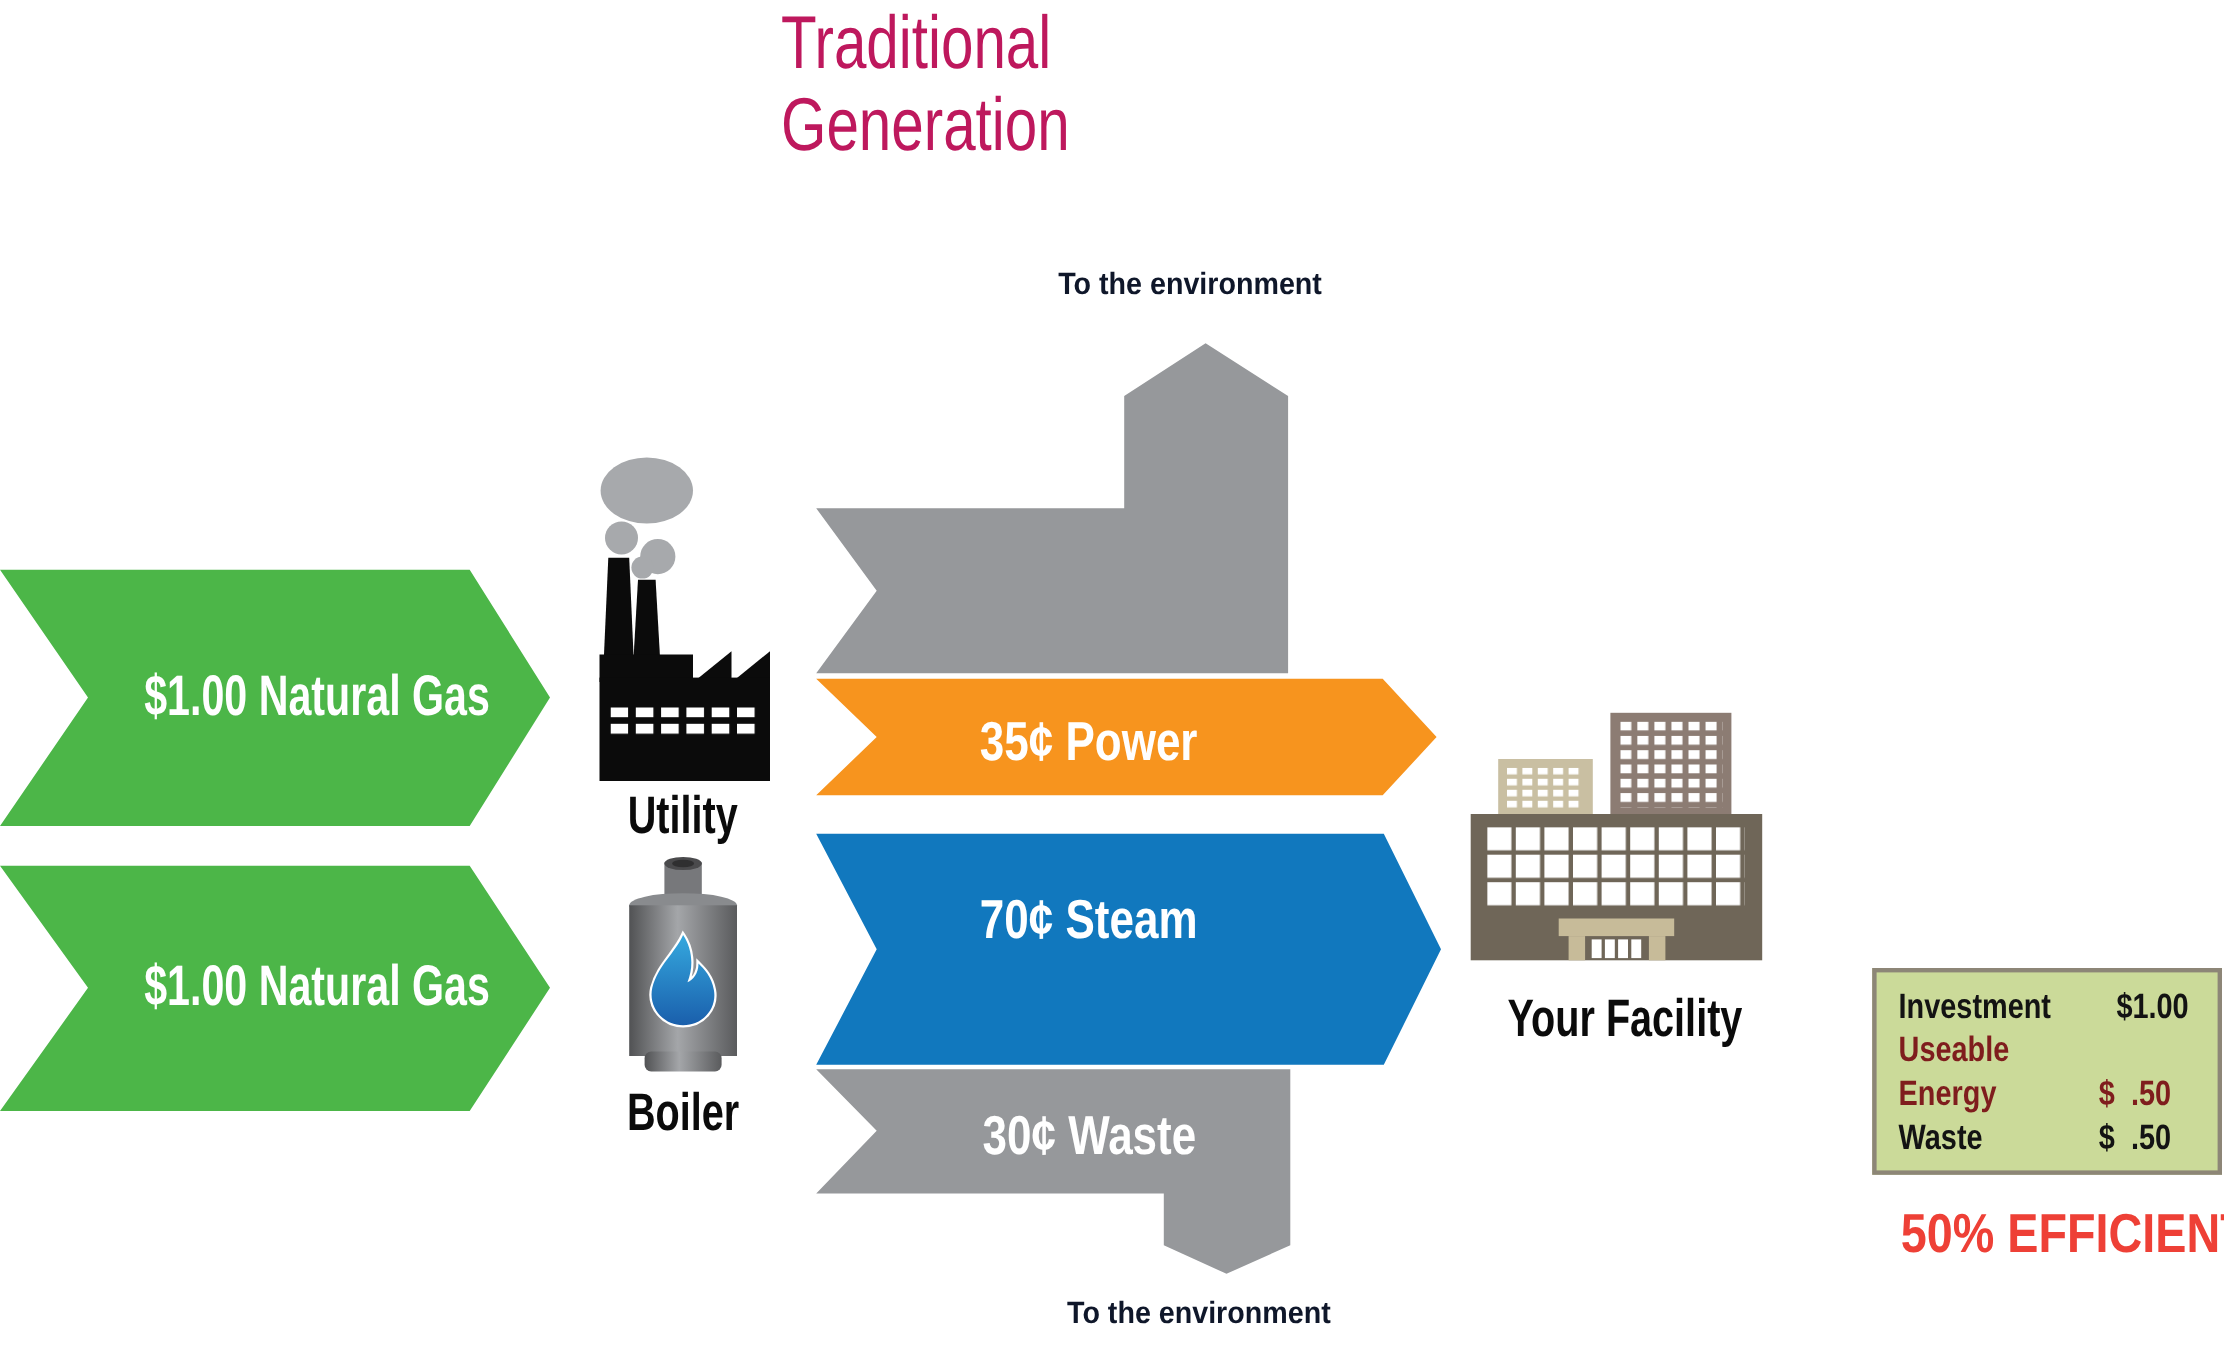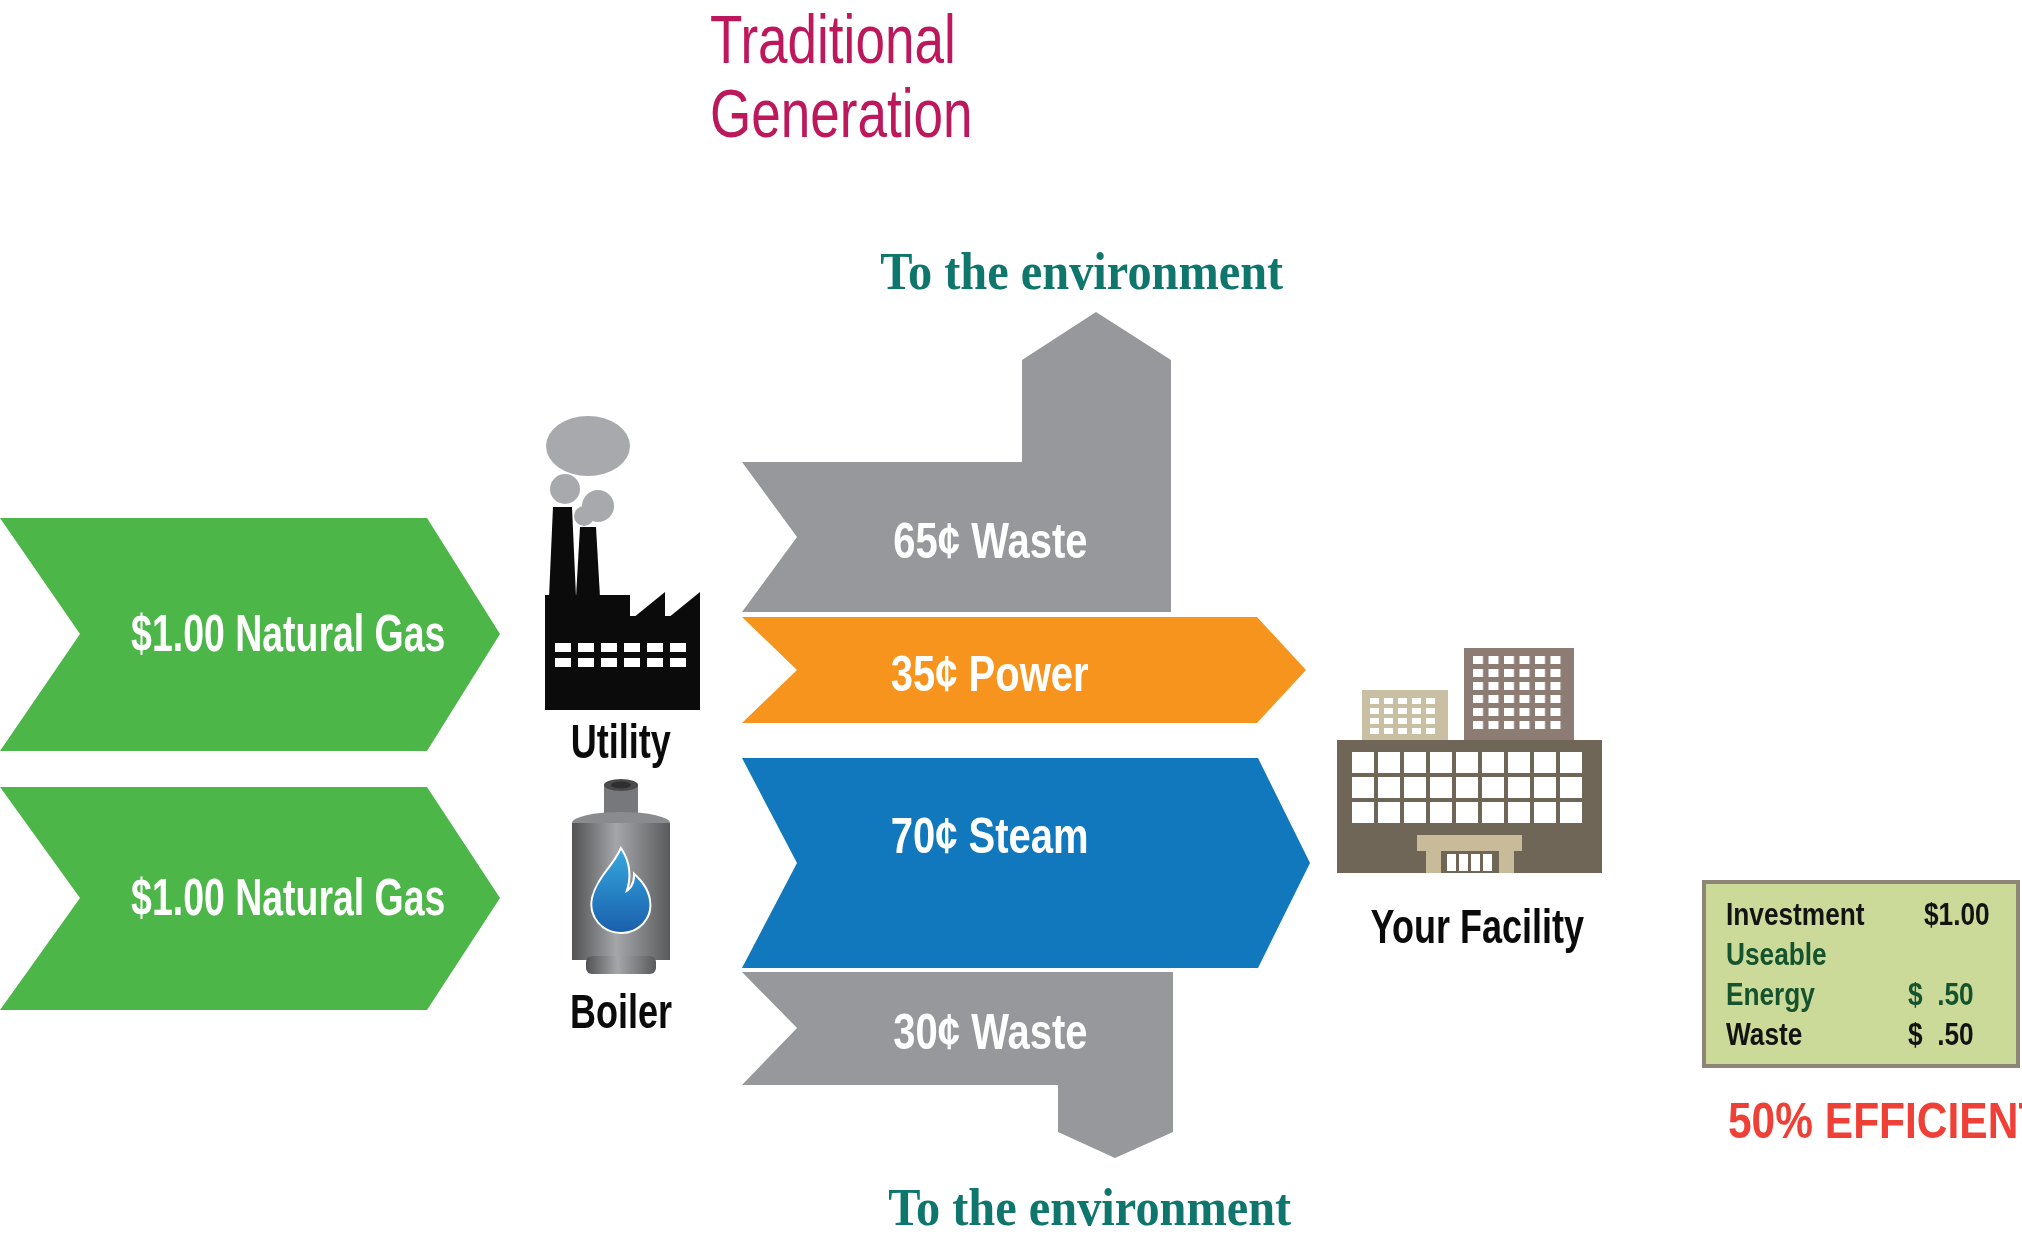--- a/index.html
+++ b/index.html
@@ -4,21 +4,21 @@
 <style>
   html,body{margin:0;padding:0;background:#fff;}
   #stage{position:relative;width:2022px;height:1243px;background:#ffffff;overflow:hidden;
          font-family:"Liberation Sans",sans-serif;}
   .abs{position:absolute;}
   .cond{display:inline-block;transform:scaleX(0.80);transform-origin:50% 50%;white-space:nowrap;}
   .condL{display:inline-block;transform:scaleX(0.82);transform-origin:0 50%;white-space:nowrap;}
   .ctr{text-align:center;}
   #title{left:710px;top:2px;font-size:68px;line-height:74px;font-weight:normal;color:#be185d;}
   #title .condL{transform:scaleX(0.78);}
-  .env-label{font-family:Liberation Serif, serif;font-weight:bold;font-size:52px;color:#0f766e;}
+  .env-label{font-family:Liberation Sans, sans-serif;font-weight:bold;font-size:28px;color:#0f172a;}
   .env-label .cond{transform:scaleX(0.93);}
   #env-top{left:782px;top:242px;width:600px;}
   #env-bottom{left:790px;top:1178px;width:600px;}
   .gas-label{left:70px;width:380px;font-size:52px;font-weight:bold;color:#ffffff;}
   .gas-label .cond{transform:scaleX(0.72);}
   #gas-1{top:603px;}
   #gas-2{top:867px;}
   .flow-label{left:790px;width:400px;font-size:50px;font-weight:bold;color:#ffffff;}
   #flow-waste-top{top:512px;}
   #flow-power{top:645px;}
@@ -28,21 +28,21 @@
   .node-label .cond{transform:scaleX(0.75);}
   #utility-label{left:521px;top:714px;width:200px;}
   #boiler-label{left:521px;top:984px;width:200px;}
   #facility-label{left:1327px;top:899px;width:300px;}
   #summary-box{left:1702px;top:880px;width:318px;height:188px;box-sizing:border-box;
                background:#CBDA99;border:4px solid #8D8677;padding:10px 22px 0 20px;}
   .box-row{display:flex;justify-content:space-between;align-items:center;height:40px;
            font-size:32px;font-weight:bold;}
   .box-row .val{width:86px;flex:none;}
   .row-black{color:#131313;gap:29px;}
-  .row-red{color:#14532d;}
+  .row-red{color:#7f1d1d;}
   #efficiency{left:1700px;top:1092px;width:320px;font-size:50px;font-weight:bold;color:#EE4036;}
   #efficiency .cond{transform:scaleX(0.85);}
   svg{display:block;}
 </style>
 </head>
 <body>
 
 <div id="stage">
 
   <svg class="abs" style="left:0;top:0" width="2022" height="1243" viewBox="0 0 2022 1243">
@@ -135,23 +135,20 @@
     <span class="cond">To the environment</span>
   </div>
 
   <div id="gas-1" class="abs gas-label ctr">
     <span class="cond">$1.00 Natural Gas</span>
   </div>
   <div id="gas-2" class="abs gas-label ctr">
     <span class="cond">$1.00 Natural Gas</span>
   </div>
 
-  <div id="flow-waste-top" class="abs flow-label ctr">
-    <span class="cond">65¢ Waste</span>
-  </div>
   <div id="flow-power" class="abs flow-label ctr">
     <span class="cond">35¢ Power</span>
   </div>
   <div id="flow-steam" class="abs flow-label ctr">
     <span class="cond">70¢ Steam</span>
   </div>
   <div id="flow-waste-bottom" class="abs flow-label ctr">
     <span class="cond">30¢ Waste</span>
   </div>
 

